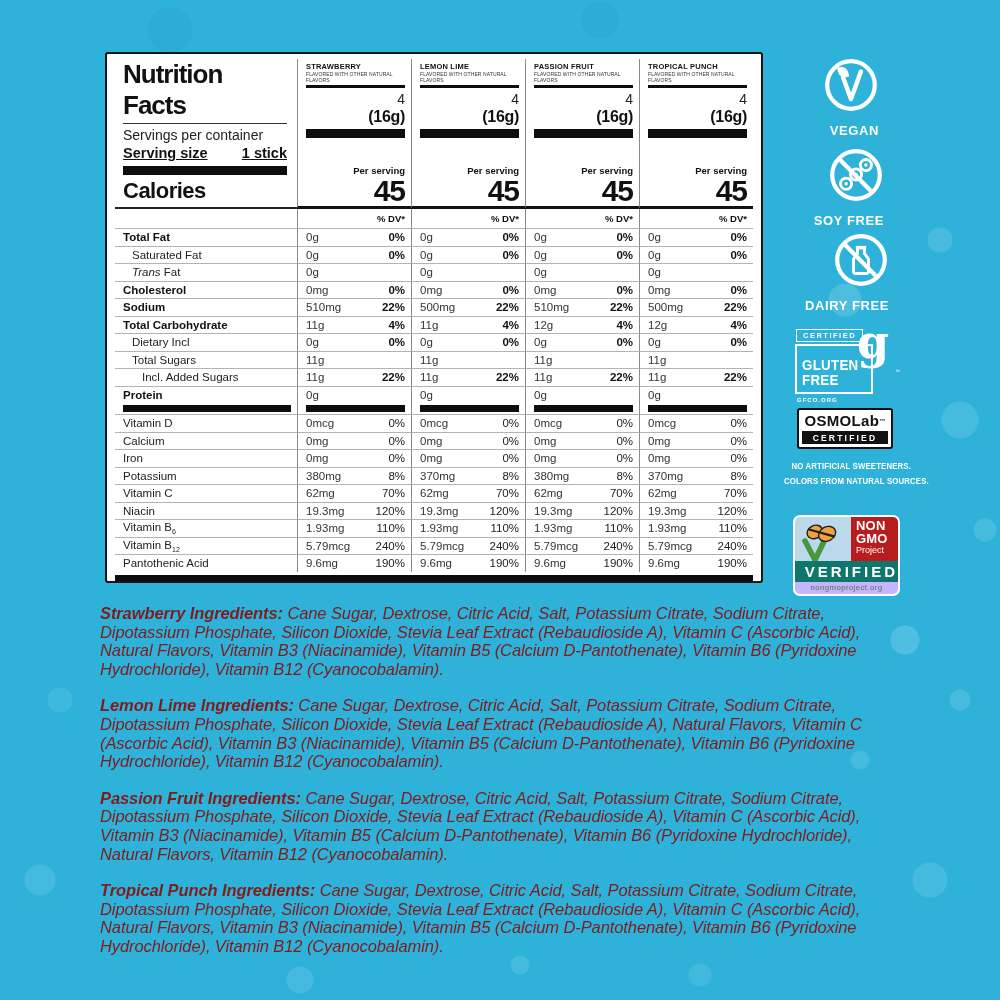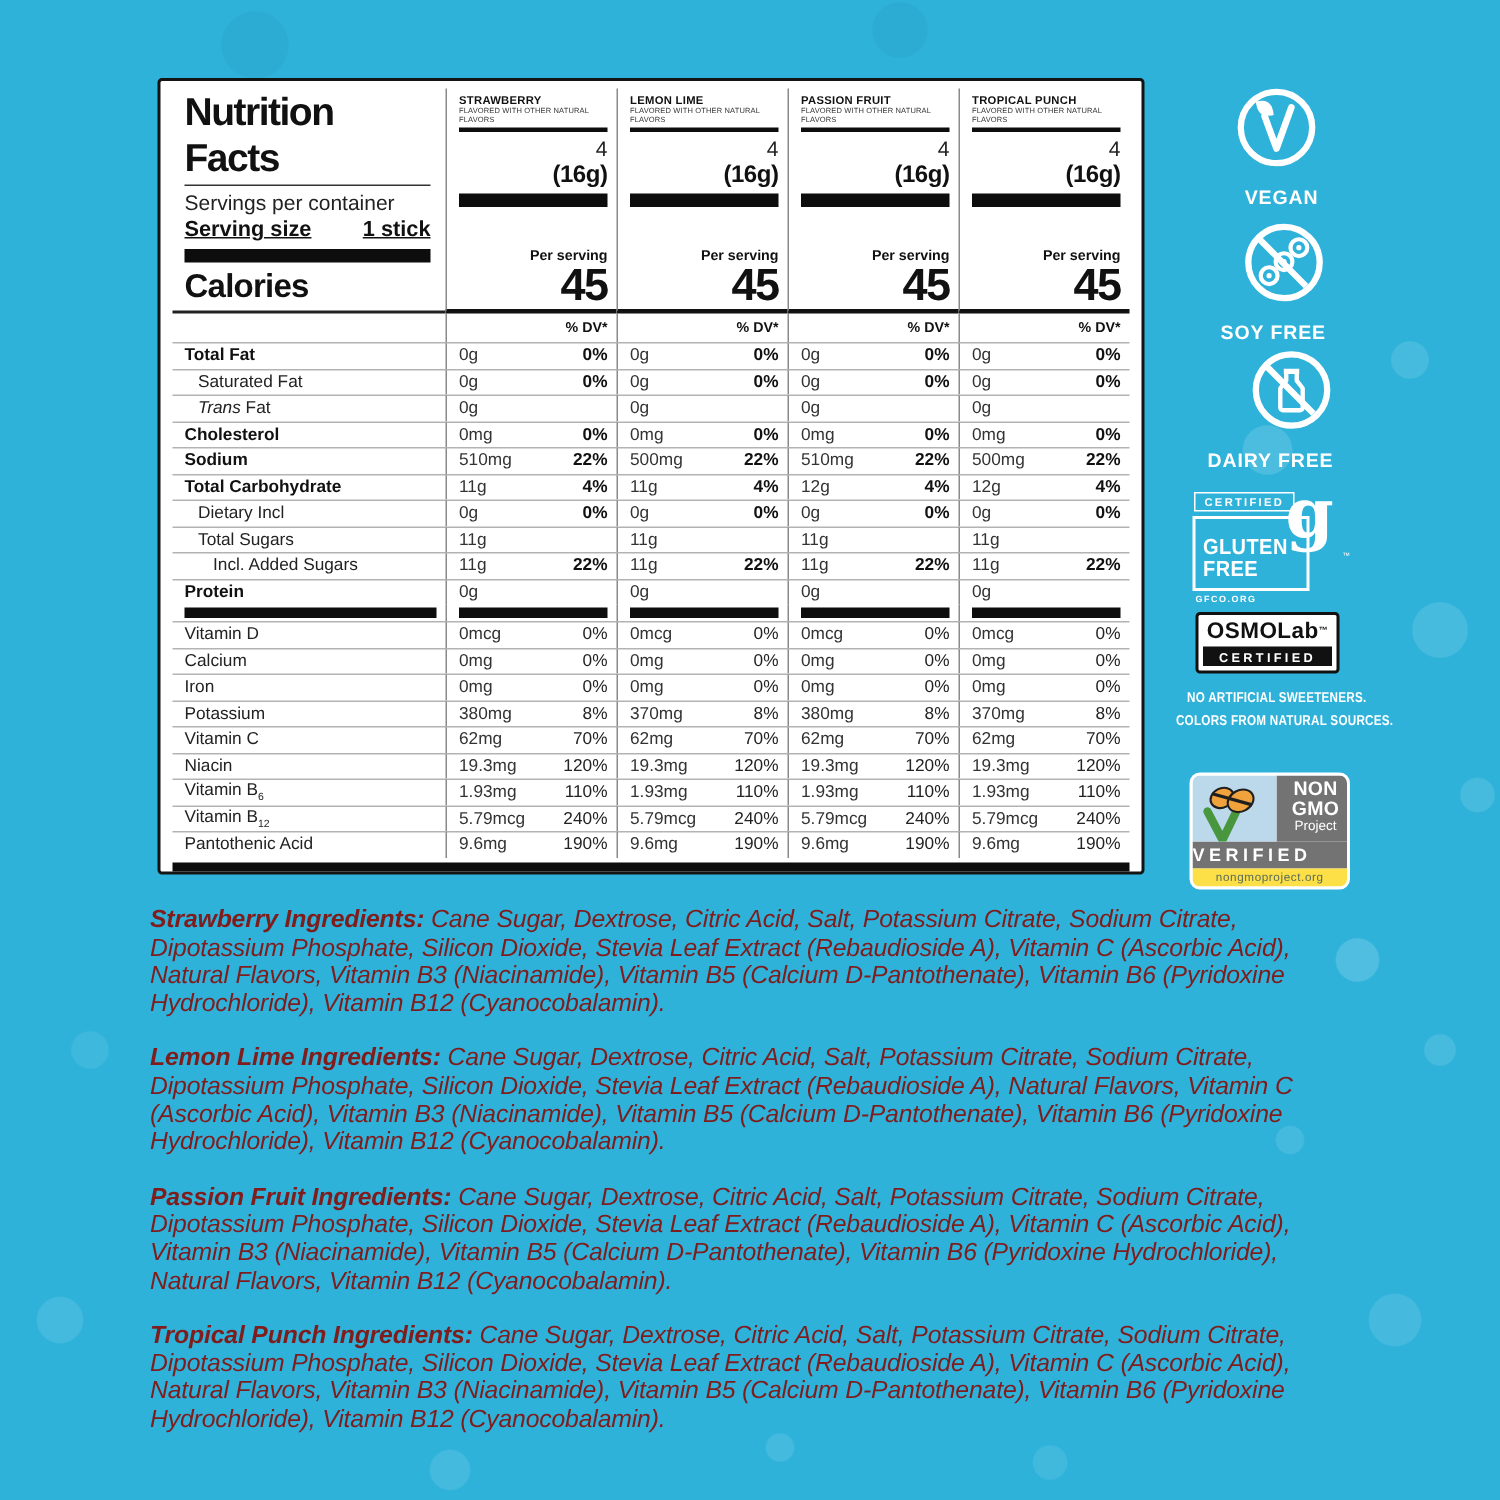--- a/index.html
+++ b/index.html
@@ -94,25 +94,25 @@
   .osmo-brand { text-align:center; font-size:15px; font-weight:700; color:#111; letter-spacing:.3px; line-height:16px; }
   .osmo-brand .tm { font-size:6px; vertical-align:top; }
   .osmo-cert { background:#111; color:#fff; text-align:center; font-size:8.5px; font-weight:700; letter-spacing:2.2px; padding:2px 0 1px; margin-top:2px; }
 
   .claims { position:absolute; left:770px; top:458px; width:155px; text-align:right; color:#fff; }
   .claims div { font-size:9.5px; font-weight:700; letter-spacing:.2px; line-height:15px; transform:scaleX(.82); white-space:nowrap; }
 
   .ngmo { position:absolute; left:793px; top:515px; width:107px; border-radius:7px; overflow:hidden; border:2px solid #fff; background:#fff; }
   .ngmo-top { display:flex; height:44px; }
   .ngmo-sky { width:56px; background:#bcd9ec; position:relative; }
-  .ngmo-blue { flex:1; background:#737373; color:#fff; padding:3px 0 0 5px;text-align:center; }
+  .ngmo-blue { flex:1; background:#b91c1c; color:#fff; padding:3px 0 0 5px; }
   .ngmo-blue .big { font-size:13px; font-weight:700; line-height:12.5px; letter-spacing:.2px; }
   .ngmo-blue .proj { font-size:9px; line-height:10px; }
-  .ngmo-verified { background:#737373; color:#fff; text-align:left; font-size:12px; font-weight:700; letter-spacing:3px; padding:2px 0; }
-  .ngmo-org { background:#fde047; color:#5a6b5a; text-align:center; font-size:7.8px; letter-spacing:.4px; padding:1px 0 2px; }
+  .ngmo-verified { background:#0f766e; color:#fff; text-align:right; font-size:15px; font-weight:700; letter-spacing:3px; padding:2px 0; }
+  .ngmo-org { background:#c4b5fd; color:#5a6b5a; text-align:center; font-size:7.8px; letter-spacing:.4px; padding:1px 0 2px; }
 
   
   .ingredients { position:absolute; left:100px; top:604px; width:806px; color:#7f1d1d;font-style:italic; }
   .ingredients p { font-size:16.5px; line-height:18.6px; margin-bottom:18px; letter-spacing:-.1px; }
   .ingredients b { font-weight:700; }
 </style>
 </head>
 <body>
 
 <div class="panel">

